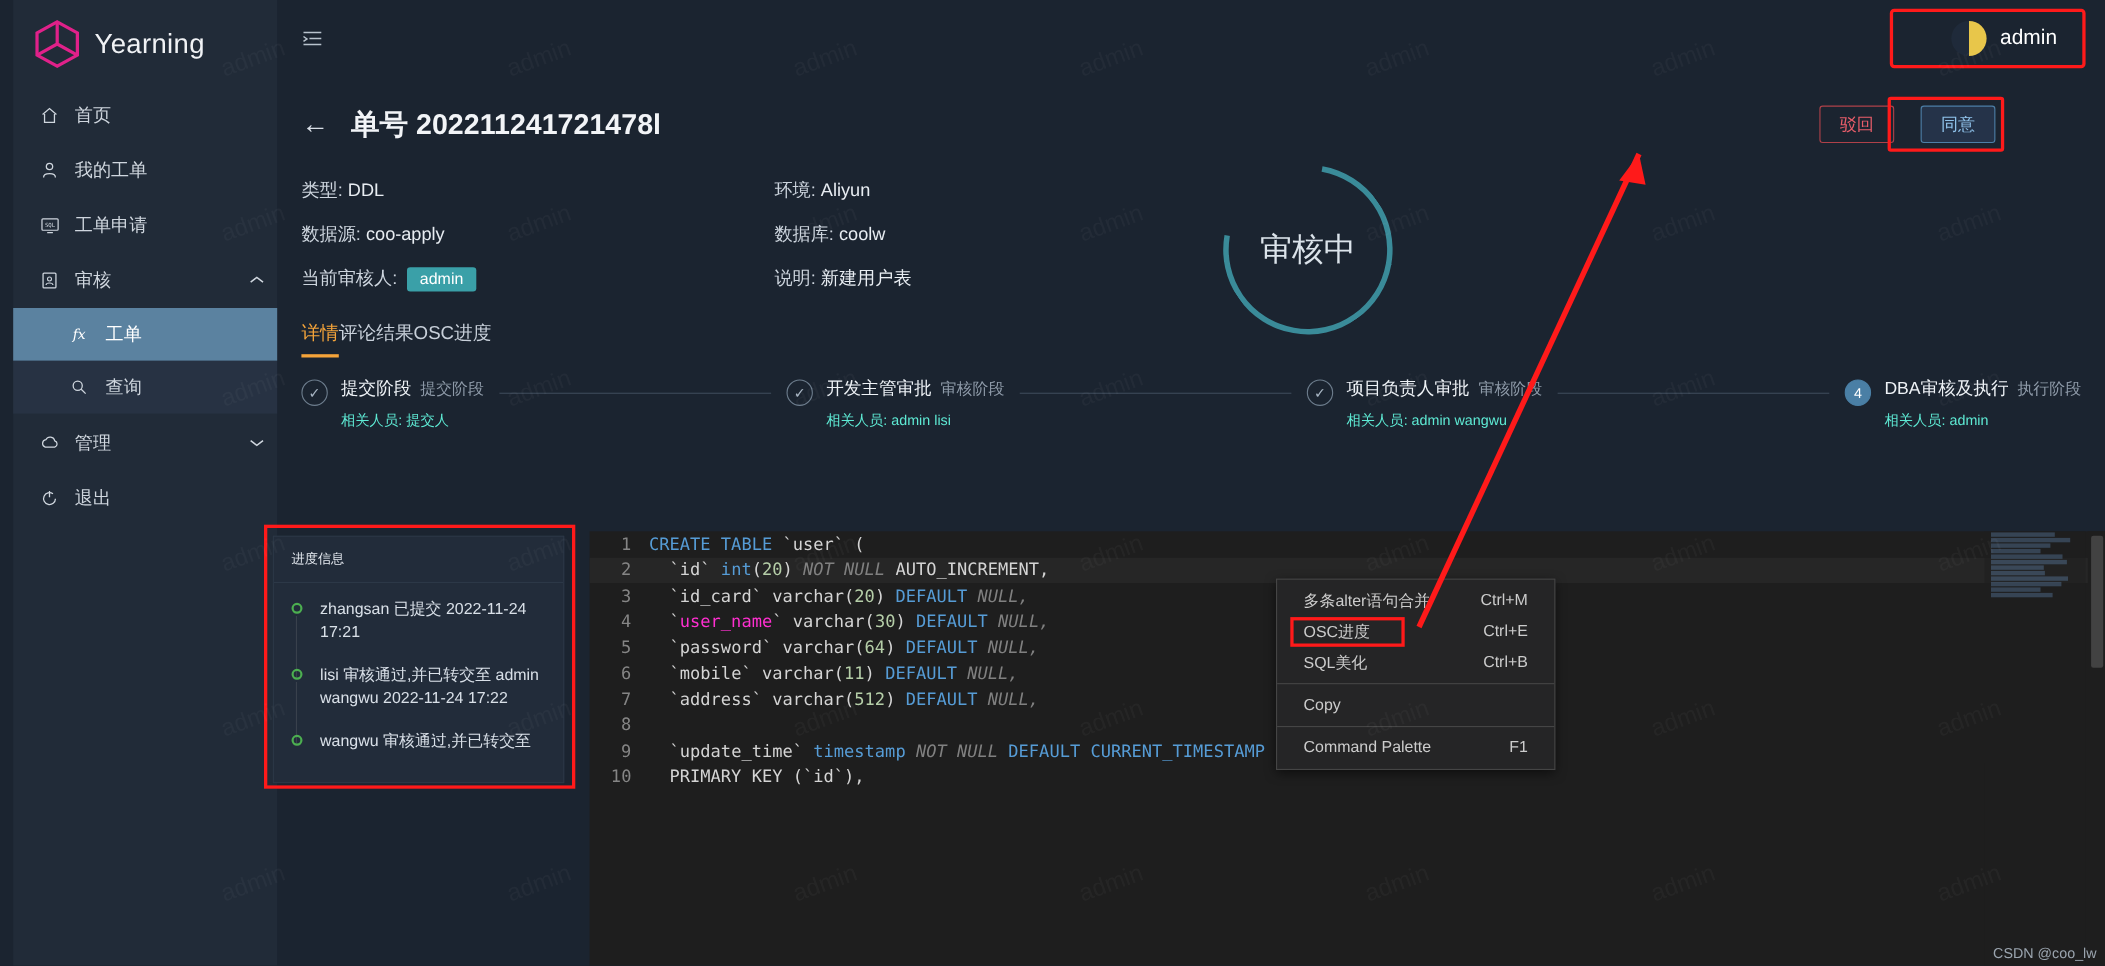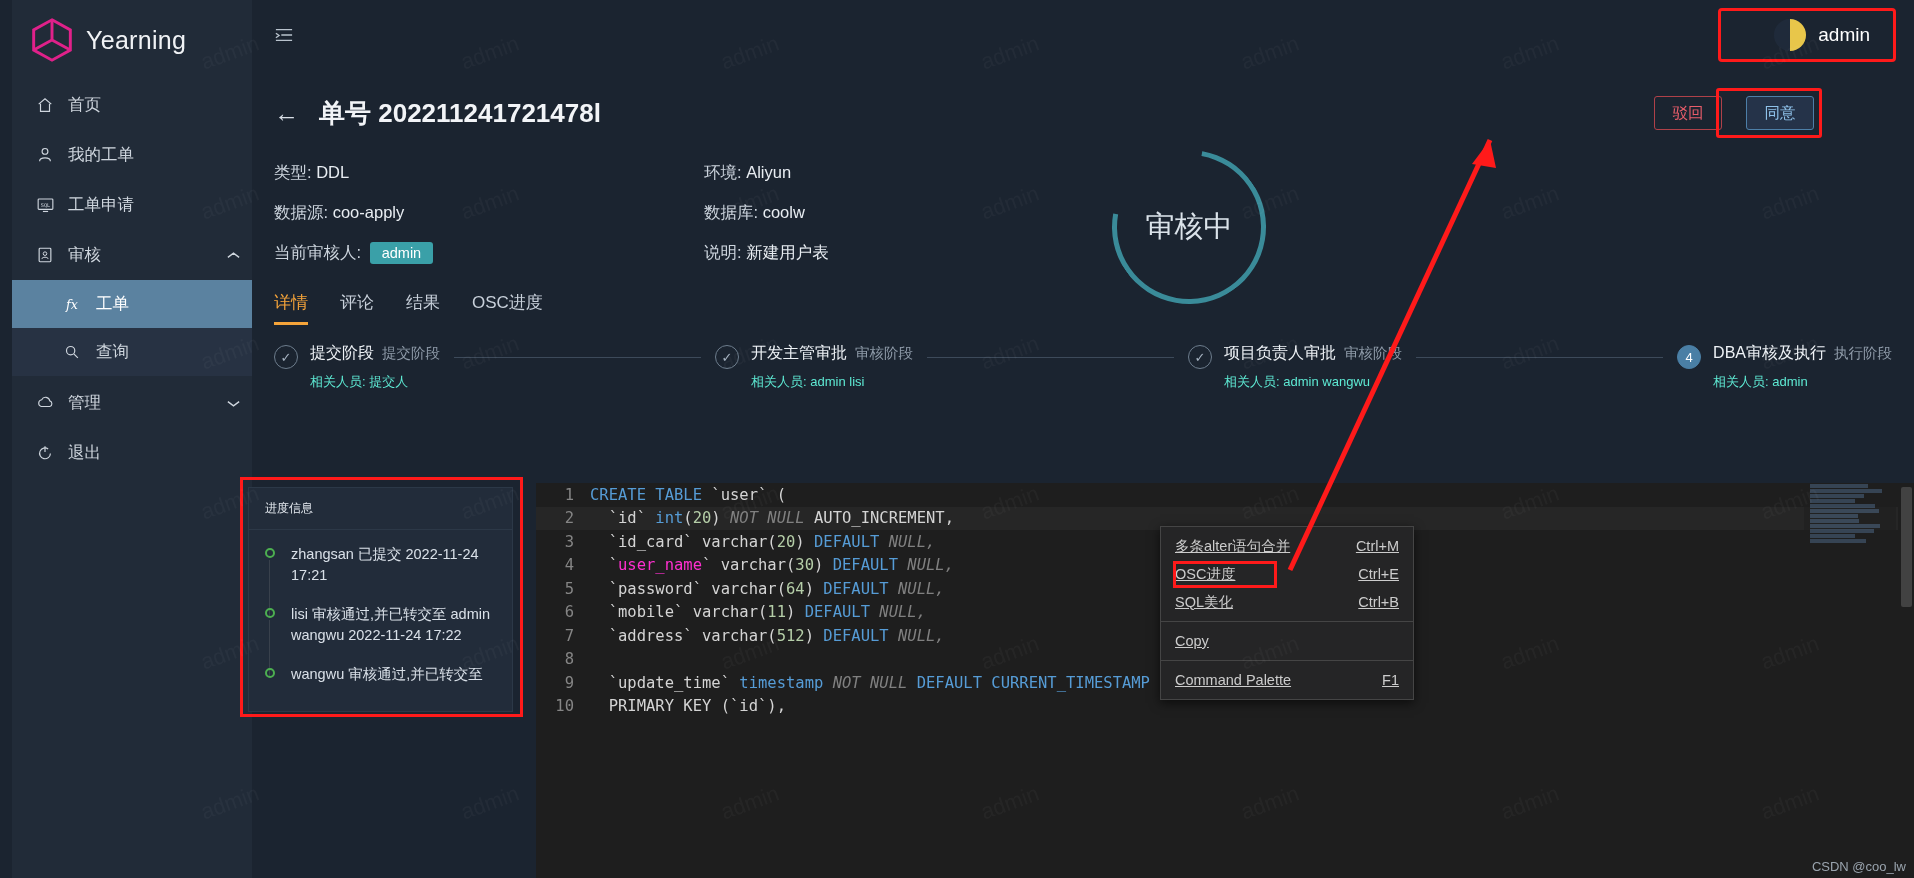--- a/index.html
+++ b/index.html
@@ -88,21 +88,21 @@
     border-radius: 50%; border: 5px solid #3a8b99; border-top-color: transparent;
     transform: rotate(-35deg);
   }
   #status-text {
     position: absolute; left: 860px; top: 80px; width: 154px; height: 154px;
     display: flex; align-items: center; justify-content: center;
     color: #dbe3ea; font-size: 29px;
   }
 
   
-  .tabs { margin-top: 18px; padding-left: 22px; display: flex; gap: 32px; }
+  .tabs { margin-top: 18px; padding-left: 22px; display: flex; }
   .tab { position: relative; color: #c8d0da; font-size: 17px; padding-bottom: 11px; cursor: pointer; }
   .tab.active { color: #f5a43a; }
   .tab.active::after { content: ""; position: absolute; left: 0; right: 0; bottom: 0; height: 3px; background: #f5a43a; }
 
   
   .steps { margin-top: 18px; padding-left: 22px; display: flex; }
   .step { display: flex; align-items: flex-start; flex: 0 0 auto; }
   .step-circle {
     width: 24px; height: 24px; border-radius: 50%; border: 1px solid #6d7d8d;
     display: flex; align-items: center; justify-content: center;
@@ -160,21 +160,21 @@
   #scrollbar-thumb { position: absolute; right: 2px; top: 4px; width: 11px; height: 120px; background: #424242; border-radius: 2px; cursor: pointer; }
 
   
   #ctx-menu {
     position: absolute; left: 1160px; top: 526px; width: 254px;
     background: #252526; border: 1px solid #454545;
     box-shadow: 0 3px 10px rgba(0,0,0,.6); padding: 5px 0;
   }
   .ctx-item {
     height: 28px; display: flex; align-items: center; justify-content: space-between;
-    padding: 0 14px; color: #cccccc; font-size: 14.5px; cursor: pointer; text-decoration: underline;
+    padding: 0 24px; color: #cccccc; font-size: 14.5px; cursor: pointer;
   }
   .ctx-sep { height: 1px; background: #454545; margin: 5px 0; }
   #ctx-hl-box {
     position: absolute; left: 1173px; top: 561px; width: 104px; height: 27px;
     border: 3px solid #ff1a1a; pointer-events: none;
   }
 
   
   #arrow-svg { position: absolute; left: 0; top: 0; width: 1914px; height: 878px; pointer-events: none; }
 

